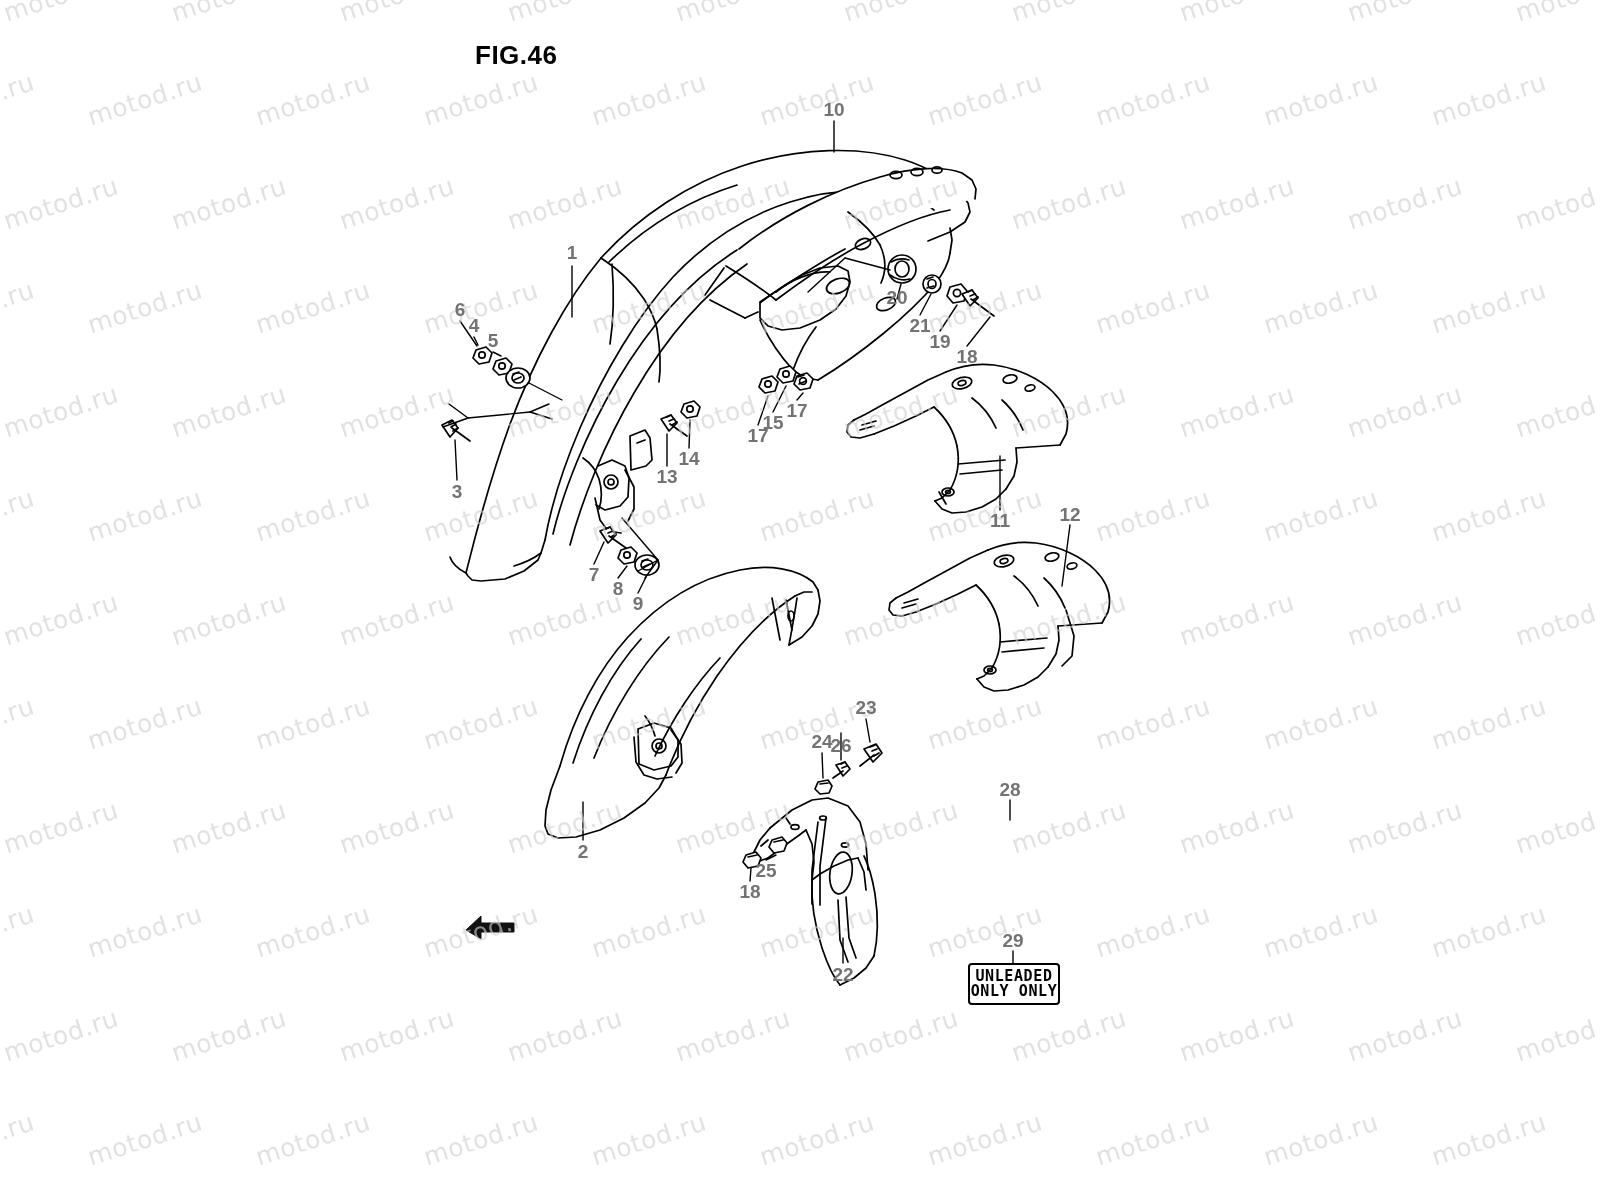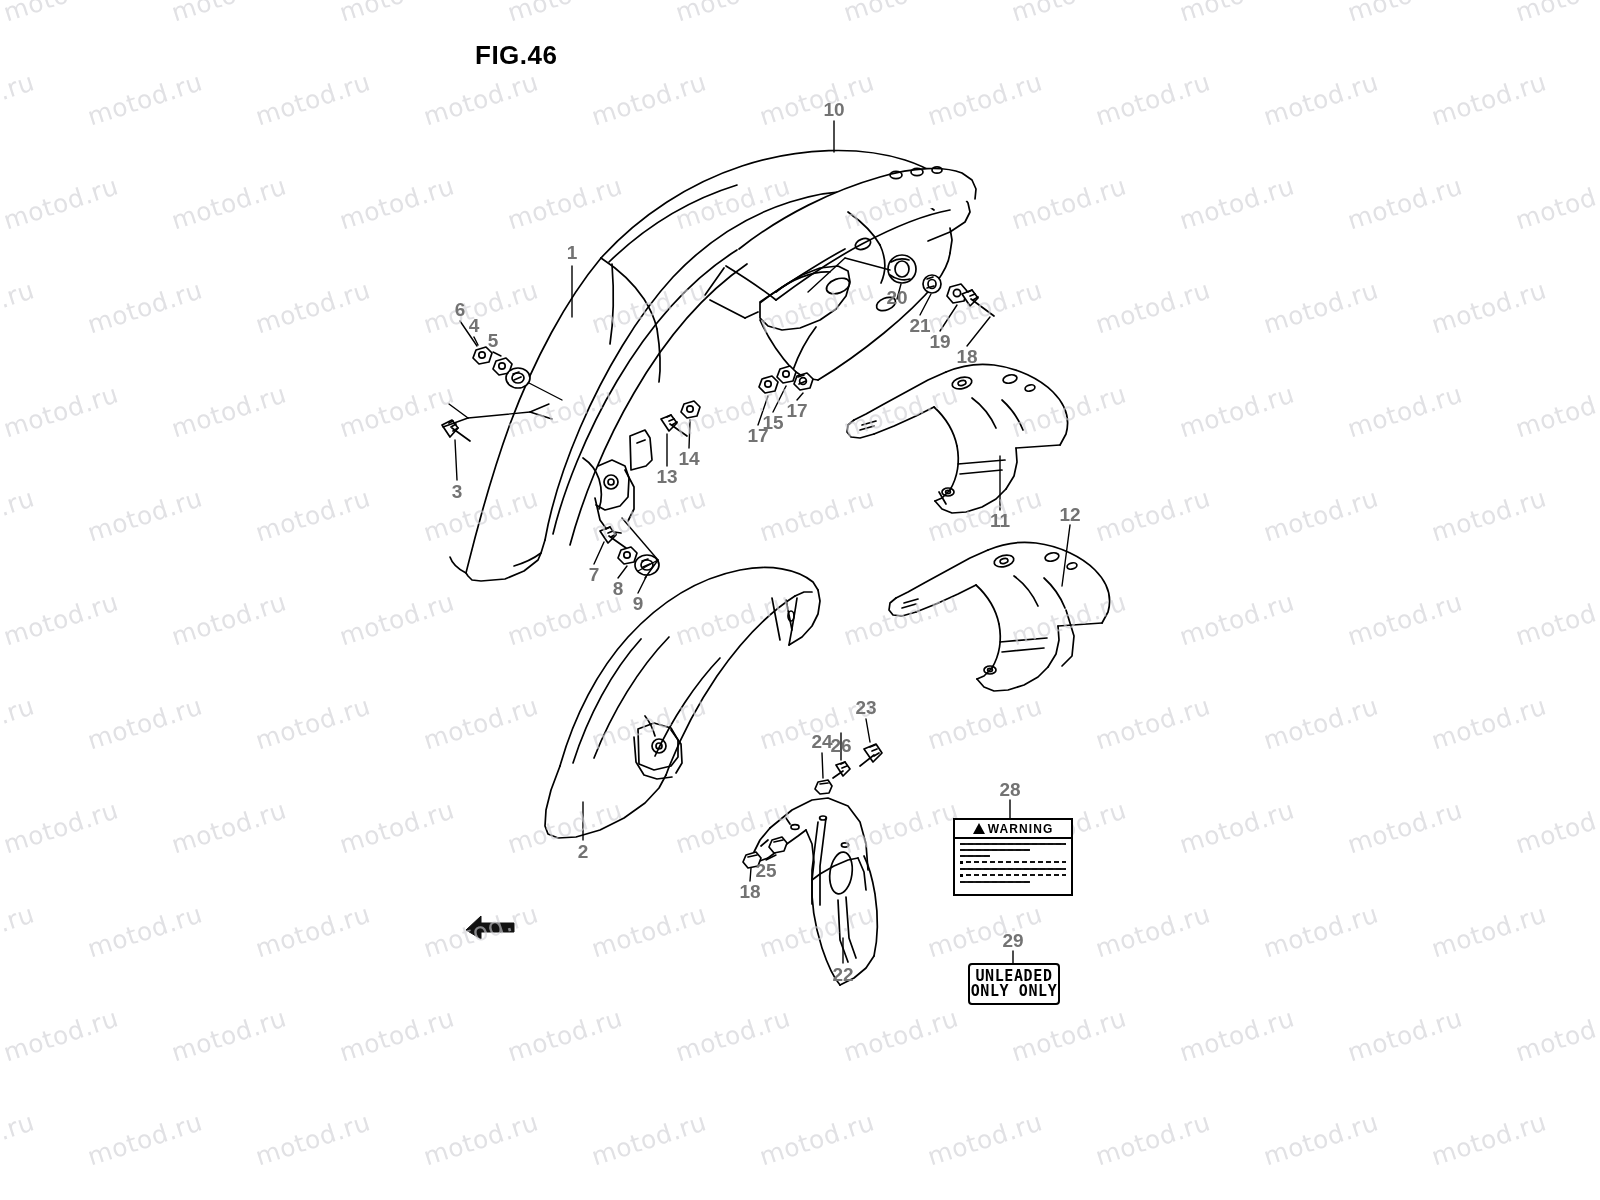--- a/index.html
+++ b/index.html
@@ -461,41 +461,20 @@
 
         <path d="M1013,951 L1013,964"></path>
       </g>
     </g>
 
     <g>
       <path d="M466,930 L481,916 L481,923 L514,923 L514,932 L481,932 L481,939 Z" fill="#111" stroke="#111" stroke-width="1"></path>
     </g>
   </svg>
 
-  <div id="warning-decal" class="decal">
-    <div id="warning-head">
-      <span class="tri"></span>
-      <span class="wtxt">WARNING</span>
-    </div>
-    <div id="warning-body">
-      <div class="wline long"></div>
-      <div class="wline med"></div>
-      <div class="wline short"></div>
-      <div class="wbullet">
-        <span class="dot"></span>
-        <span class="wl"></span>
-      </div>
-      <div class="wline long"></div>
-      <div class="wbullet">
-        <span class="dot"></span>
-        <span class="wl"></span>
-      </div>
-      <div class="wline med"></div>
-    </div>
-  </div>
 
   <div id="fuel-decal" class="decal">
     <span>UNLEADED</span>
     <span>ONLY ONLY</span>
   </div>
 
   <div id="figtitle">FIG.46</div>
   <div id="labels">
       <div class="callout" style="left: 572px; top: 253px;">1</div>
       <div class="callout" style="left: 583px; top: 852px;">2</div>

